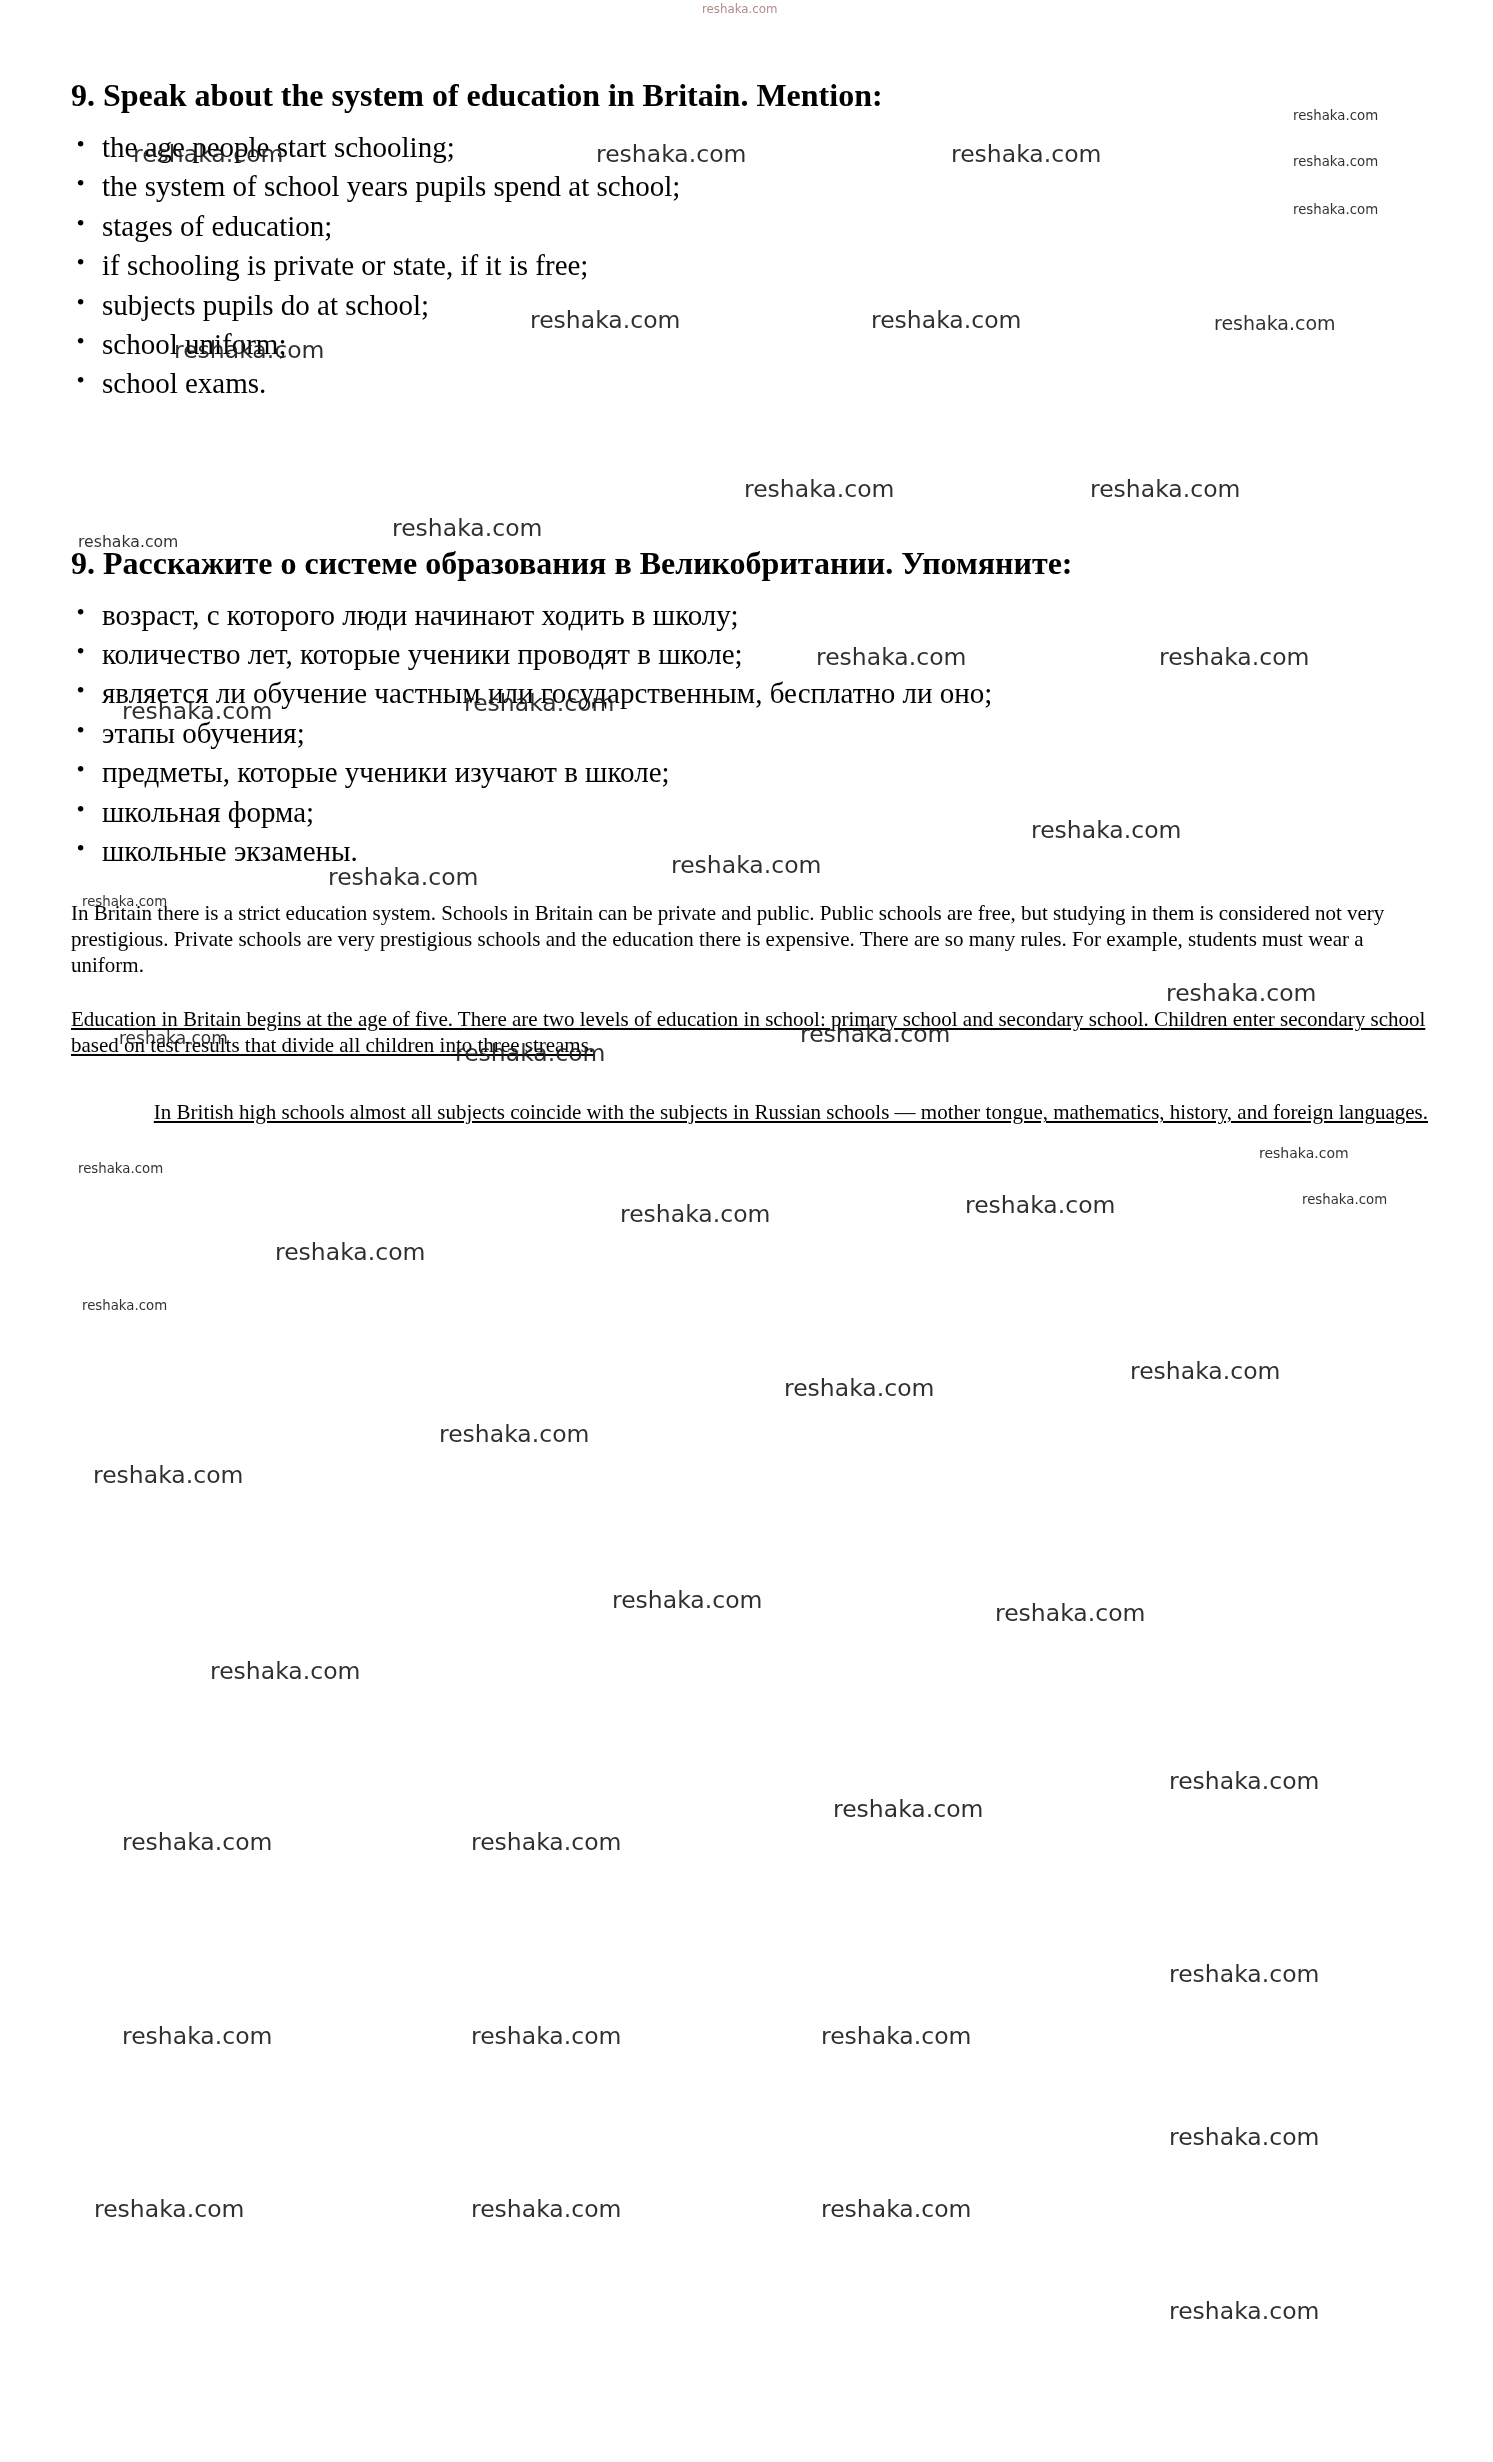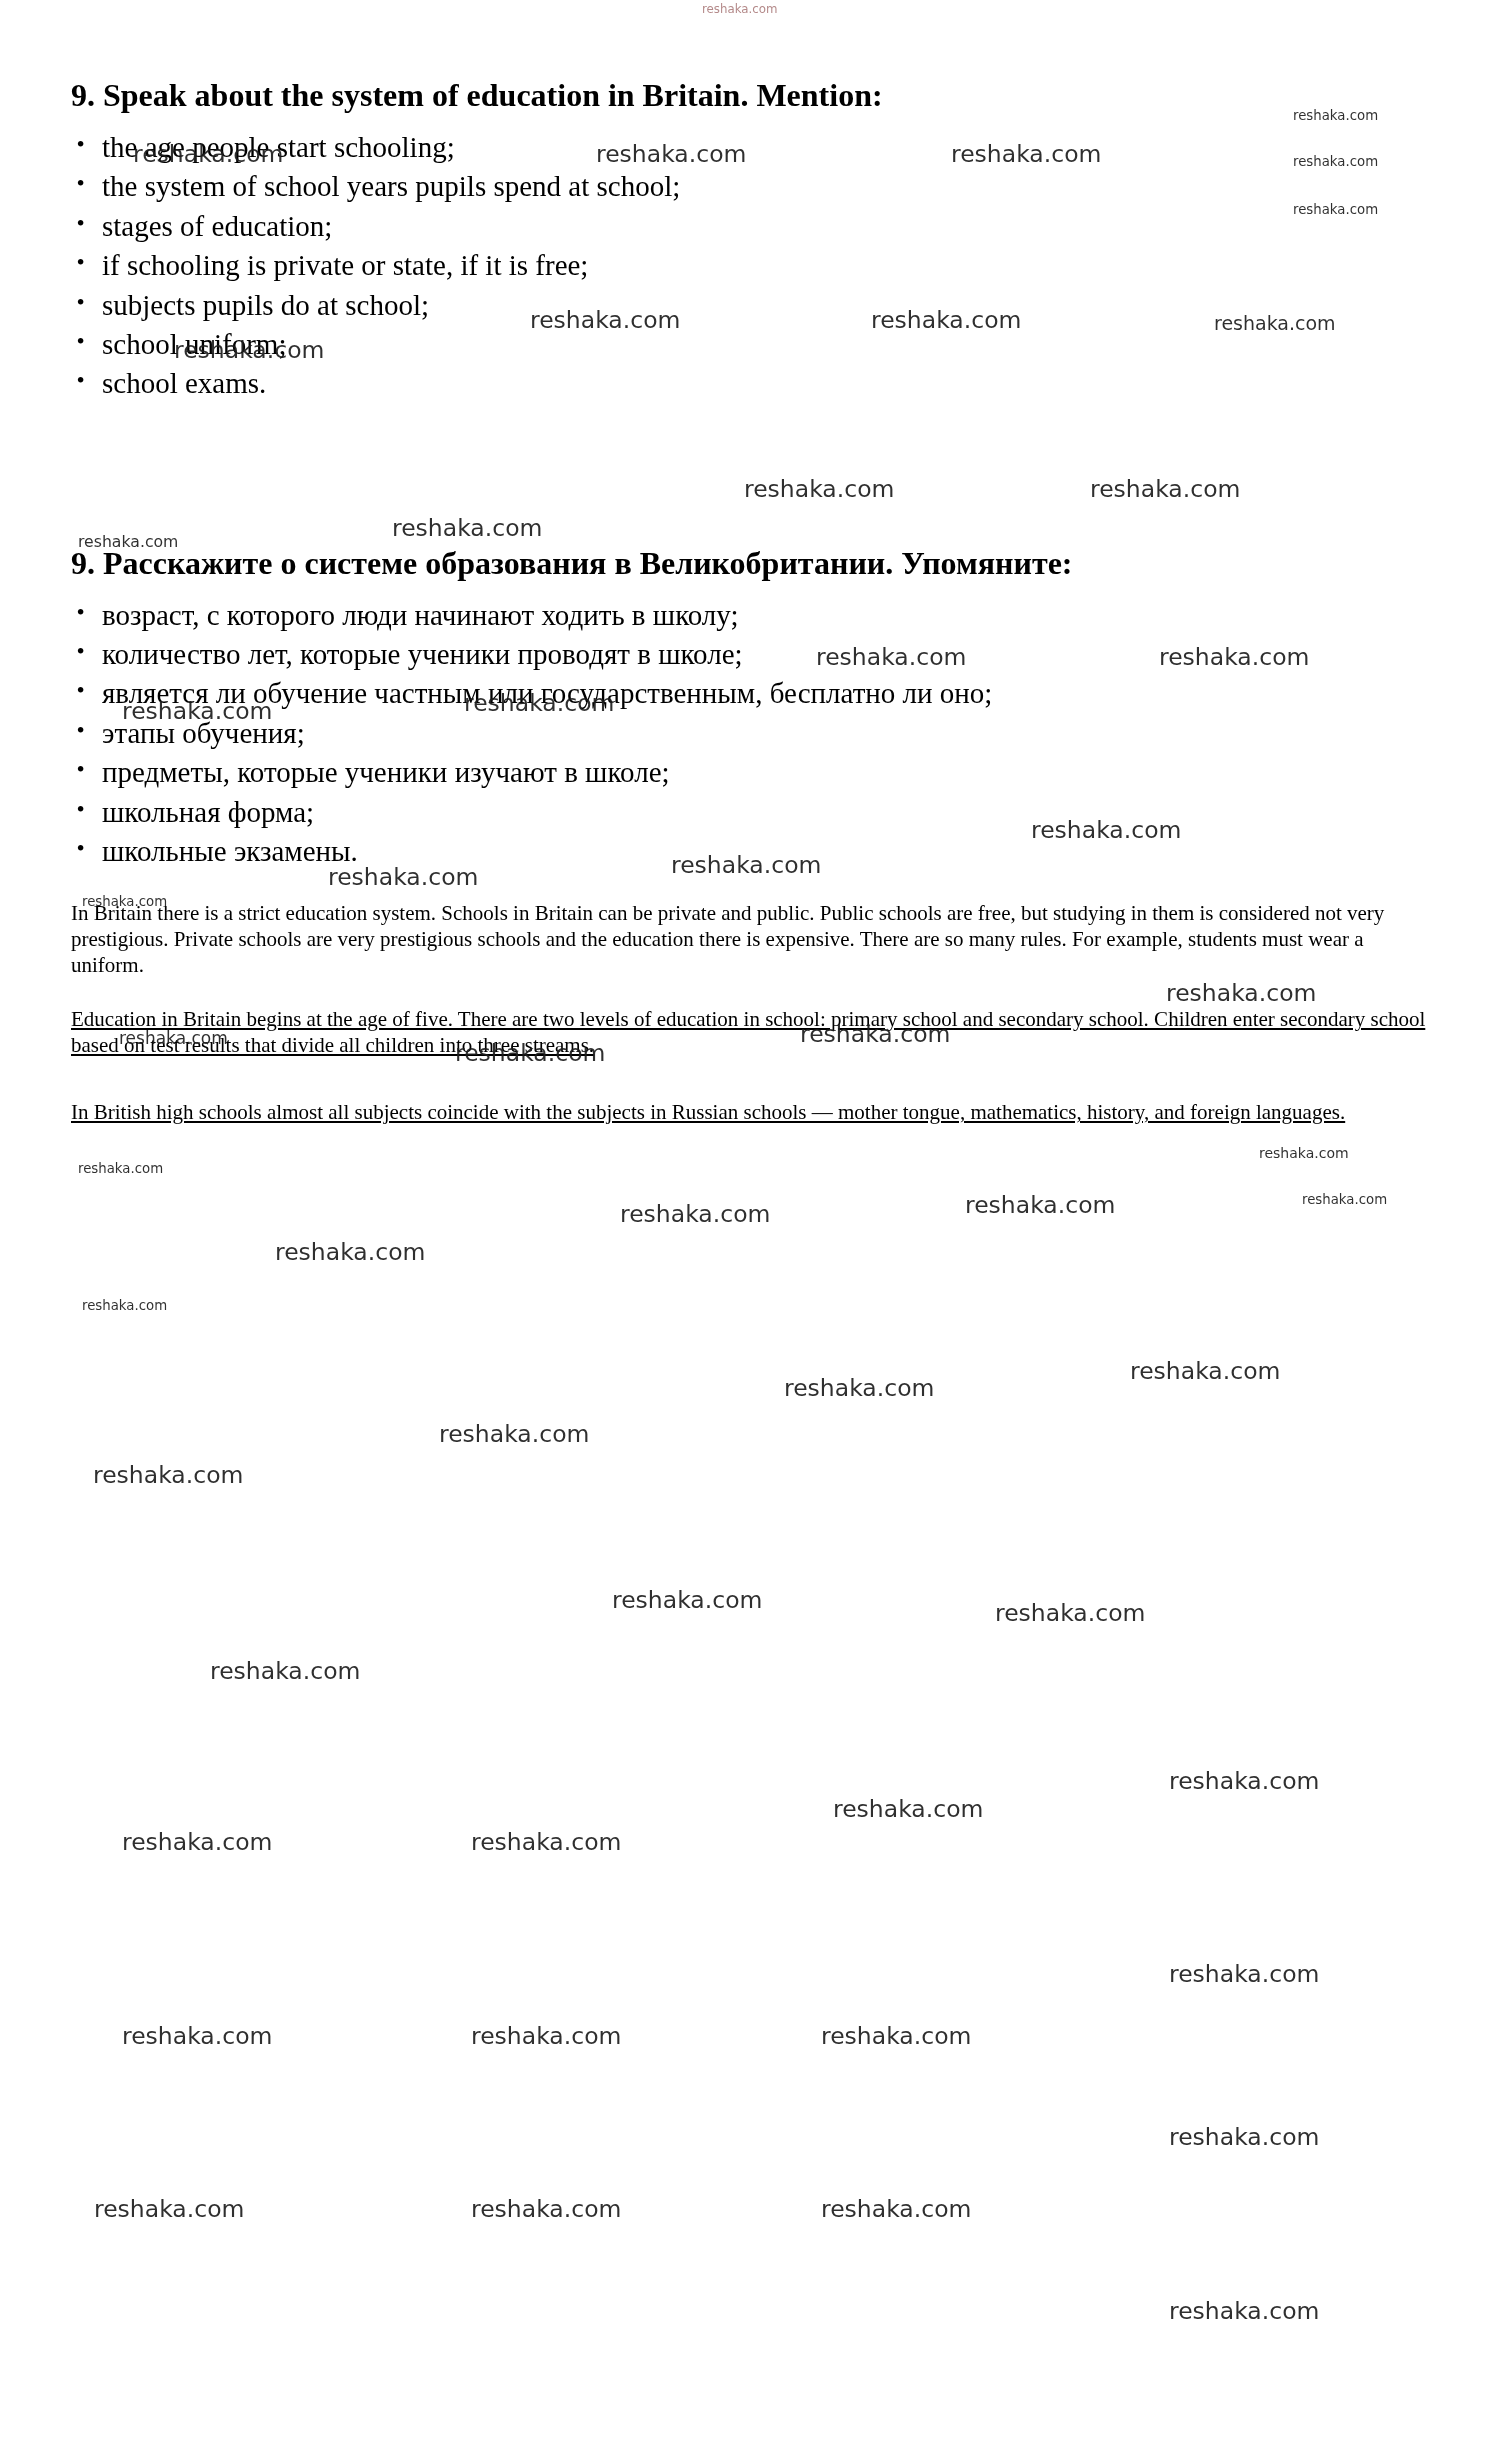--- a/index.html
+++ b/index.html
@@ -128,21 +128,21 @@
         <li>школьная форма;</li>
         <li>школьные экзамены.</li>
       </ul>
     </div>
 
     <div class="spacer-md"></div>
 
     <div>
       <p class="para">In Britain there is a strict education system. Schools in Britain can be private and public. Public schools are free, but studying in them is considered not very prestigious. Private schools are very prestigious schools and the education there is expensive. There are so many rules. For example, students must wear a uniform.</p>
       <p class="para para-gap">Education in Britain begins at the age of five. There are two levels of education in school: primary school and secondary school. Children enter secondary school based on test results that divide all children into three streams.</p>
-      <p class="para para-gap" style="margin-top:41px;">In British high schools almost all subjects coincide with the subjects in Russian schools — mother tongue, mathematics, history, and foreign languages.</p>
+      <p class="para para-gap" style="margin-top:41px;text-align:right;">In British high schools almost all subjects coincide with the subjects in Russian schools — mother tongue, mathematics, history, and foreign languages.</p>
     </div>
 
   </div>
 
   <div id="watermark-layer">
       <div class="wm" style="left: 133px; top: 140px; font-size: 23.5px;">reshaka.com</div>
       <div class="wm" style="left: 596px; top: 140px; font-size: 23.5px;">reshaka.com</div>
       <div class="wm" style="left: 951px; top: 140px; font-size: 23.5px;">reshaka.com</div>
       <div class="wm" style="left: 1293px; top: 108px; font-size: 13.3px;">reshaka.com</div>
       <div class="wm" style="left: 1293px; top: 154px; font-size: 13.3px;">reshaka.com</div>

